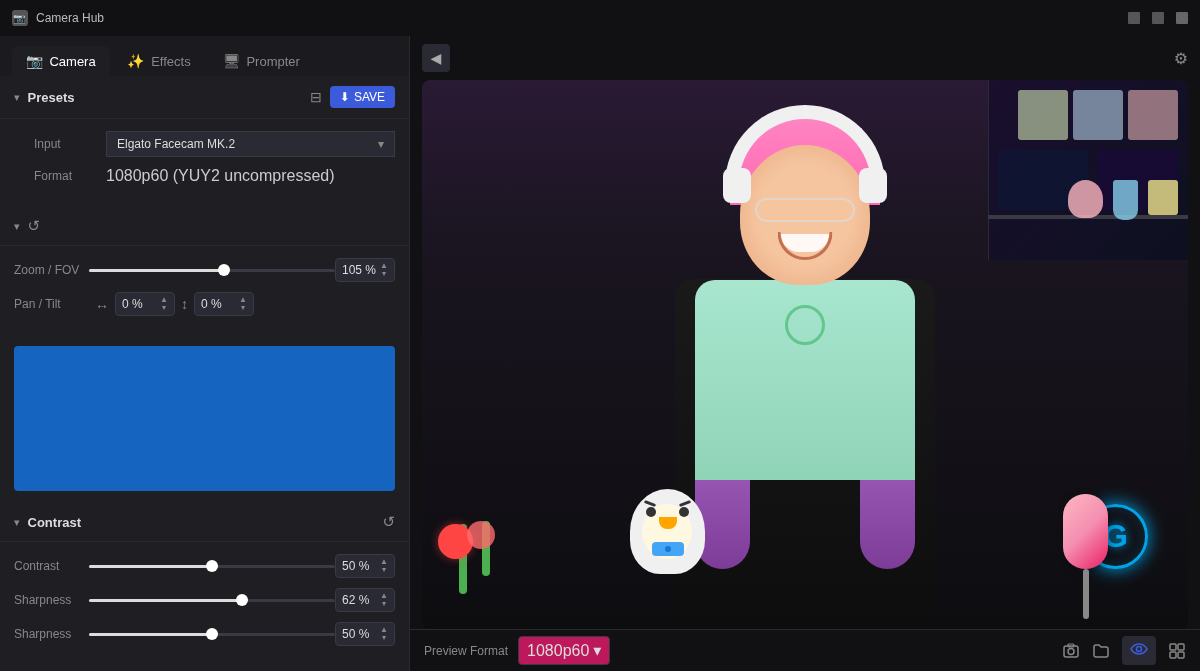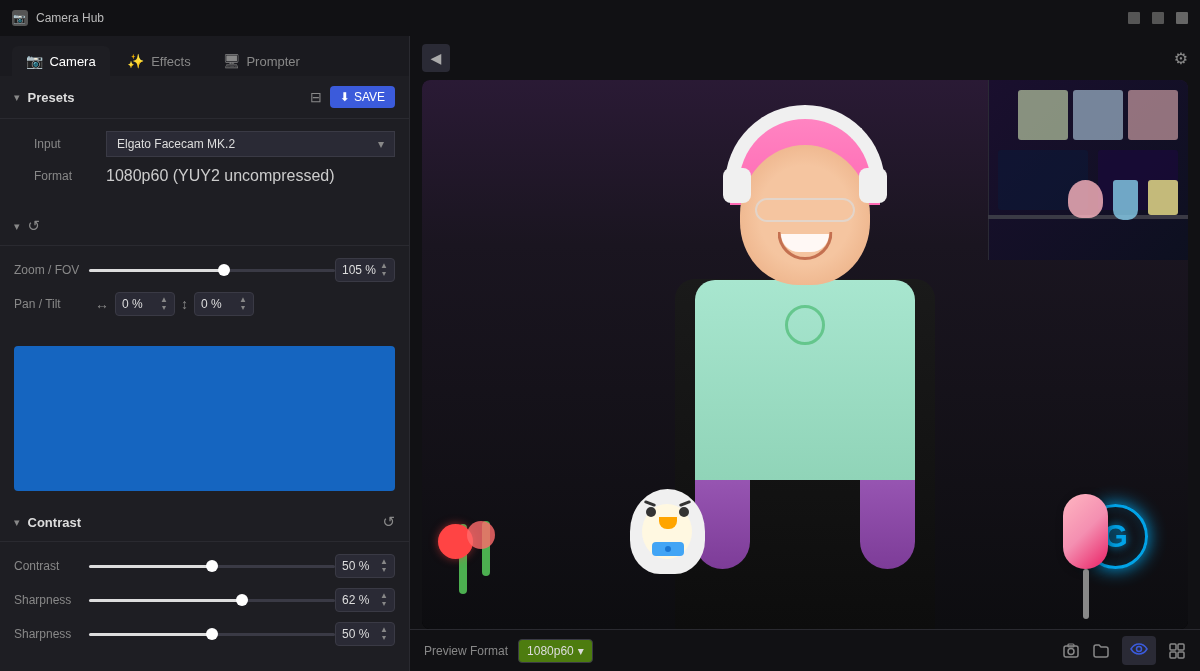--- a/index.html
+++ b/index.html
@@ -344,26 +344,26 @@
       display: flex;
       align-items: center;
       padding: 0 14px;
       gap: 10px;
     }
     .preview-format-label {
       color: #888;
       font-size: 12px;
     }
     .preview-format-select {
-      background: #4d7c0f;
+      background: #be185d;
       border: 1px solid #3a3a45;
       border-radius: 4px;
       color: #ddd;
       padding: 4px 8px;
-      font-size: 12px;
+      font-size: 16px;
       display: flex;
       align-items: center;
       gap: 4px;
       cursor: pointer;
     }
     .bottom-icons {
       margin-left: auto;
       display: flex;
       gap: 12px;
       align-items: center;

